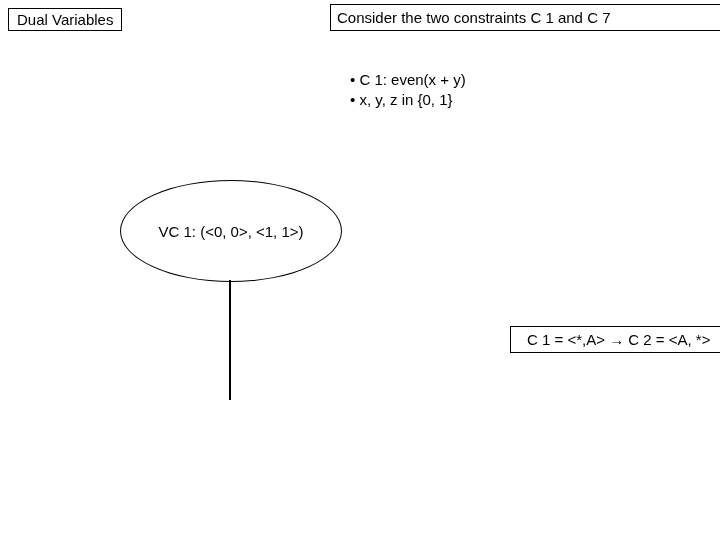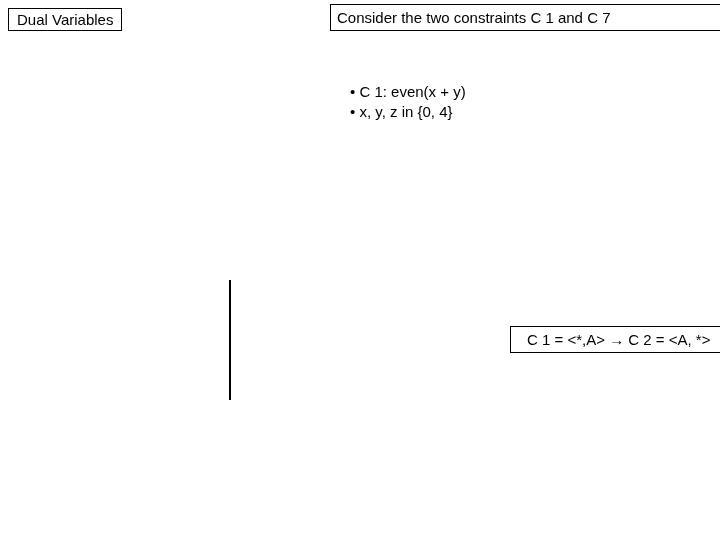--- a/index.html
+++ b/index.html
@@ -34,21 +34,21 @@
     left: 330px;
     top: 4px;
     width: 380px;
     border: 1px solid #000;
     background: #fff;
     padding: 4px 6px;
   }
   .bullets {
     position: absolute;
     left: 350px;
-    top: 82px;
+    top: 70px;
     line-height: 1.35;
   }
   .bullets .row { white-space: nowrap; }
   .ellipse {
     position: absolute;
     border: 1.5px solid #000;
     border-radius: 50%;
     background: #fff;
     display: flex;
     align-items: center;
@@ -102,23 +102,26 @@
   <div class="box title-box">
     <span>Dual Variables</span>
   </div>
 
   <div class="constraints-head-wrap">
     <span>Consider the two constraints C 1 and C 7</span>
   </div>
 
   <div class="bullets">
     <div class="row">•  C 1: even(x + y)</div>
-    <div class="row">•  x, y, z in {0, 4}</div>
+    <div class="row">•  x, y, z in {0, 1}</div>
   </div>
 
+  <div class="ellipse vc1">
+    <span>VC 1: (&lt;0, 0&gt;, &lt;1, 1&gt;)</span>
+  </div>
 
   <div class="edge"></div>
 
 
   <div class="c-map">
     <span>C 1 = &lt;*,A&gt;</span>
     <span class="arrow">→</span>
     <span>C 2 = &lt;A, *&gt;</span>
   </div>
 

